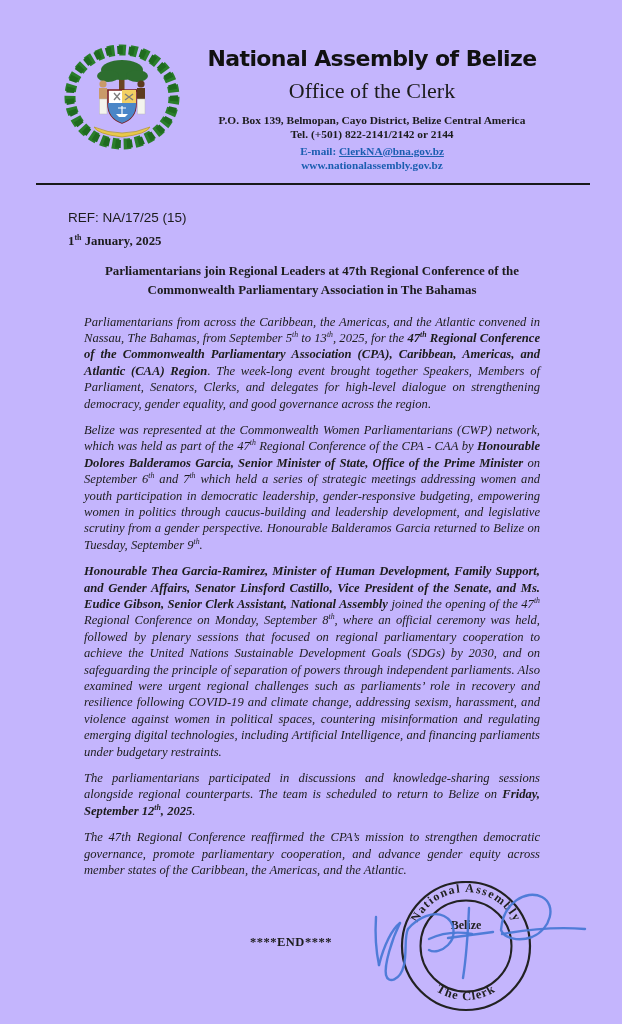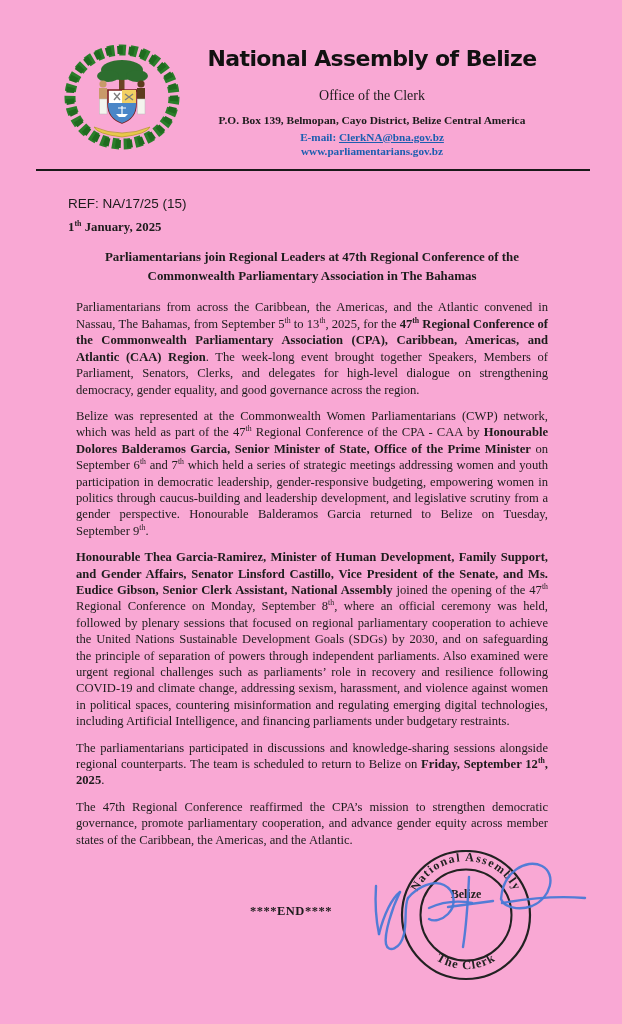--- a/index.html
+++ b/index.html
@@ -4,43 +4,43 @@
 <style>
   :root{
     --link:#1b5eb0;
     --sig:#4a79d6;
     --stamp:#222222;
     --wreath:#2a7e2a;
     --ink:#1c1c1c;
   }
   html,body{margin:0;padding:0;background:#e8e8e8;}
   .page{
-    width:622px;height:1024px;background:#f9a8d4;margin:0 auto;
+    width:622px;height:1024px;background:#c4b5fd;margin:0 auto;
     position:relative;overflow:hidden;color:var(--ink);
     font-family:"Liberation Serif","DejaVu Serif",serif;
   }
   
   .letterhead{display:flex;align-items:flex-start;padding:42px 64px 0 58px;}
   .coa{width:128px;height:110px;flex:none;}
   .head-text{flex:1;text-align:center;padding-top:4px;line-height:1.15;}
   .org{font-family:"DejaVu Sans","Liberation Sans",sans-serif;font-weight:800;
        font-size:22px;letter-spacing:-0.6px;color:#111;}
-  .office{font-size:14px;margin-top:17px;}
+  .office{font-size:22px;margin-top:7px;}
   .addr{font-size:11.4px;font-weight:bold;margin-top:9px;line-height:1.25;}
   .phone{font-size:11.4px;font-weight:bold;line-height:1.3;}
   .mail,.site{font-size:11.2px;font-weight:bold;color:var(--link);line-height:1.3;}
   .mail{margin-top:2px;}
   .email{color:var(--link);text-decoration:underline;cursor:pointer;margin-top:48px;}
   .rule{border:none;border-top:2px solid #191919;margin:10px 32px 0 36px;}
   
   .doc-body{padding:25px 66px 0 68px;}
   .ref{font-family:"Liberation Sans","DejaVu Sans",sans-serif;font-size:13.5px;margin-bottom:9px;}
   .date{font-weight:bold;font-size:12.8px;margin-bottom:13px;}
   .title{font-weight:bold;font-size:12.9px;text-align:center;line-height:1.5;margin:11px 6px 13px;}
-  .para{font-size:12.6px;line-height:16.4px;text-align:justify;margin:0 8px 10px;}
+  .para{font-size:12.6px;line-height:16.4px;text-align:justify;margin:0 16px 10px;font-style:italic;}
   .b{font-weight:bold;}
   sup{font-size:0.62em;line-height:0;vertical-align:super;}
   
   .foot{position:relative;height:224px;}
   .end{position:absolute;left:250px;top:46px;font-weight:bold;font-size:12.5px;letter-spacing:0.5px;}
   .stamp{position:absolute;left:352px;top:-8px;}
   .st-ring{fill:none;stroke:var(--stamp);}
   .st-txt{font-family:"Liberation Serif","DejaVu Serif",serif;font-weight:bold;fill:var(--stamp);}
   .sig path{fill:none;stroke:var(--sig);stroke-width:2.4;stroke-linecap:round;stroke-linejoin:round;opacity:0.95;}
 </style>
@@ -78,22 +78,23 @@
       <path d="M 58 72 L 70 72 L 67 75 L 61 75 Z" fill="#ffffff"></path>
       <path d="M 64 64 L 64 72 M 60 66 L 68 66" stroke="#ffffff" stroke-width="1.2" fill="none"></path>
 
       <path d="M 36 85 Q 64 97 92 85 Q 89 92 64 95 Q 39 92 36 85 Z" fill="#e8c84a" stroke="#b89a30" stroke-width="0.8"></path>
     </svg>
 
     <div class="head-text">
       <div class="org">National Assembly of Belize</div>
       <div class="office">Office of the Clerk</div>
       <div class="addr">P.O. Box 139, Belmopan, Cayo District, Belize Central America</div>
+      <div class="phone">Tel. (+501) 822-2141/2142 or 2144</div>
       <div class="mail"><span>E-mail: </span><a class="email">ClerkNA@bna.gov.bz</a></div>
-      <div class="site">www.parliamentarians.gov.bz</div>
+      <div class="site">www.nationalassembly.gov.bz</div>
     </div>
   </div>
 
   <hr class="rule">
 
   <div class="doc-body">
     <div class="ref">REF: NA/17/25 (15)</div>
     <div class="date"><span>1</span><sup>th</sup><span> January, 2025</span></div>
     <div class="title">
       <div>Parliamentarians join Regional Leaders at 47th Regional Conference of the</div>

